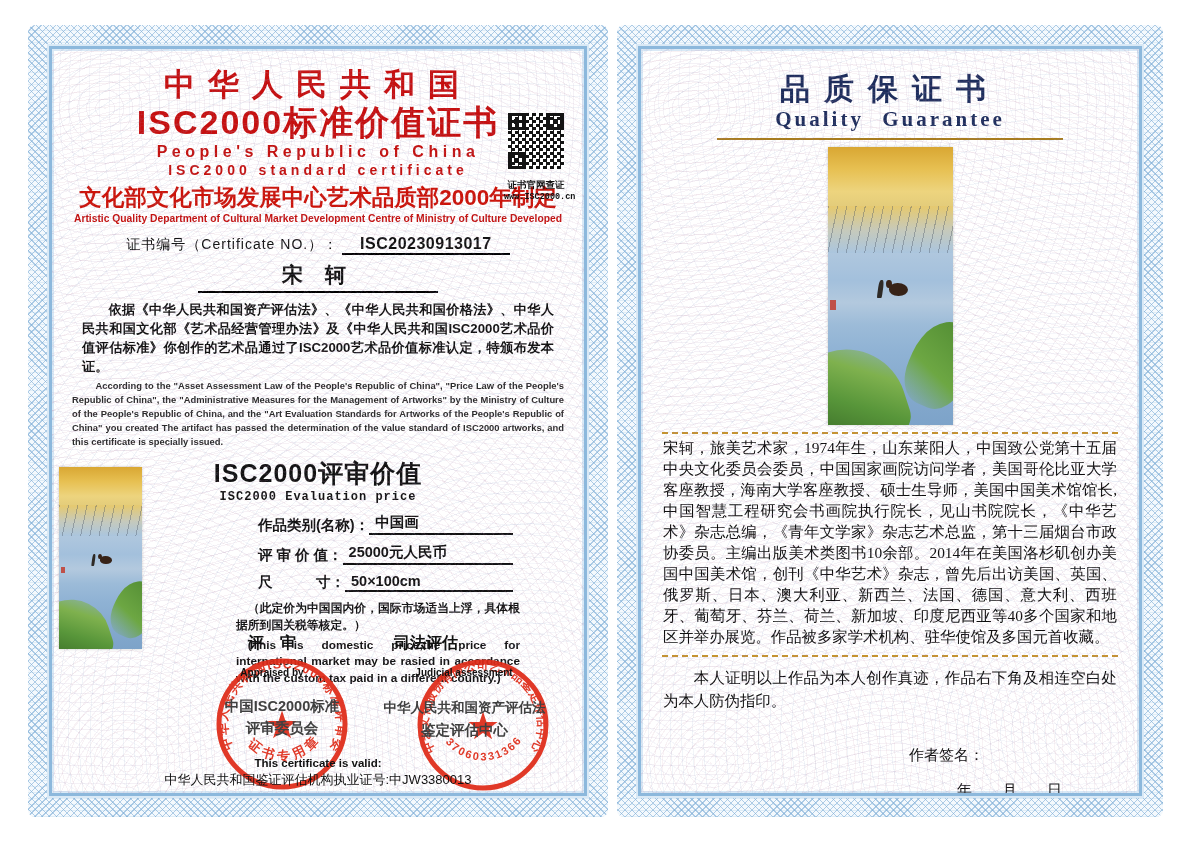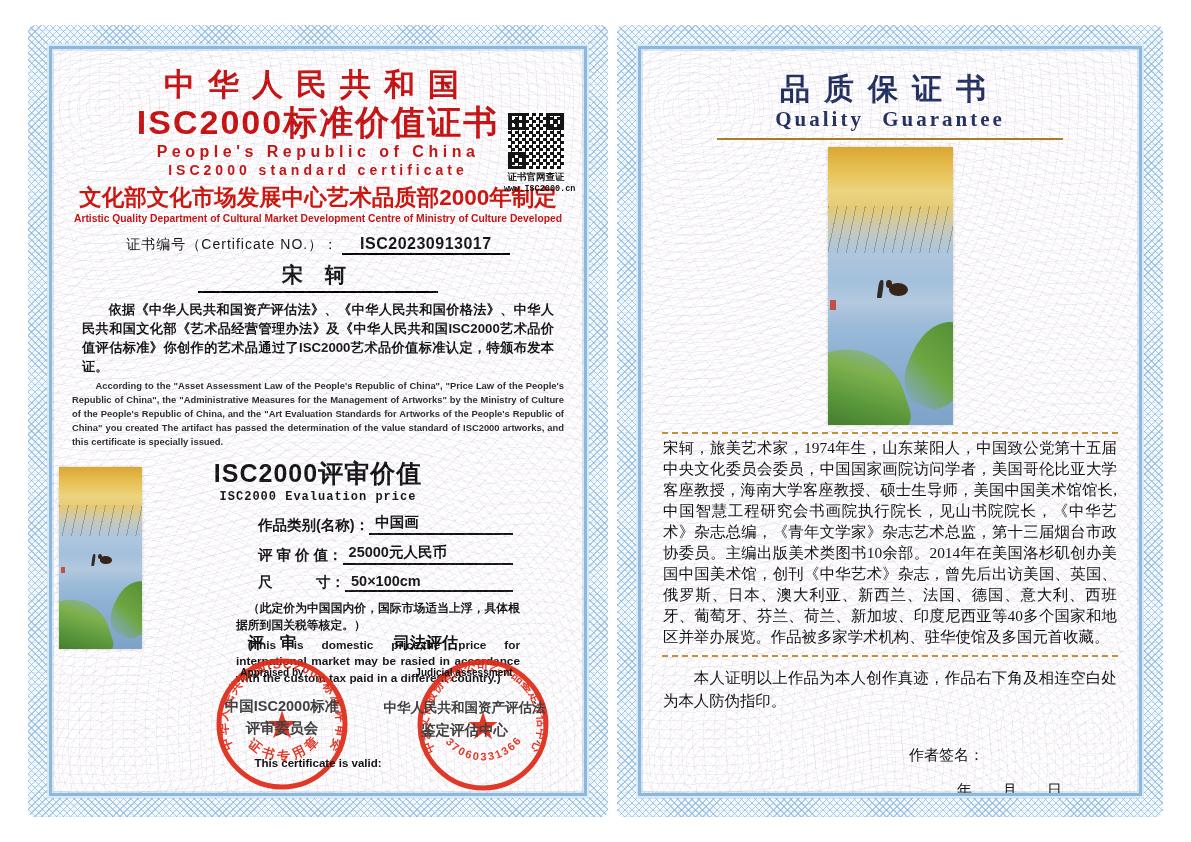--- a/index.html
+++ b/index.html
@@ -34,21 +34,21 @@
   .l-en1{text-align:center;color:#c4100e;font-weight:bold;font-size:16px;letter-spacing:4.5px;line-height:1.25;}
   .l-en2{text-align:center;color:#c4100e;font-weight:bold;font-size:14px;letter-spacing:4px;line-height:1.25;}
   .l-sub{margin-top:5px;text-align:center;color:#cc1208;font-weight:bold;font-size:22.5px;line-height:1.25;}
   .l-sub-en{text-align:center;color:#c4100e;font-weight:bold;font-size:10.3px;line-height:1.3;}
 
   .qr-block{position:absolute;right:16px;top:64px;width:64px;text-align:center;z-index:2;}
   .qr{position:relative;width:56px;height:56px;margin:0 auto;
       background:repeating-conic-gradient(#141414 0 25%,#fff 0 50%) 0 0/7px 7px;}
   .finder{position:absolute;width:17px;height:17px;border:3px solid #141414;padding:3px;background-color:#141414;background-clip:content-box;}
   .f1{left:0;top:0}.f2{right:0;top:0}.f3{left:0;bottom:0}
-  .qr-c1{margin-top:2px;font-size:9.5px;font-weight:bold;}
+  .qr-c1{margin-top:10px;font-size:9.5px;font-weight:bold;}
   .qr-c2{font-size:8.5px;font-family:"Liberation Mono","DejaVu Sans Mono",monospace;font-weight:bold;text-align:center;}
 
   .certno-row{margin-top:9px;text-align:center;font-size:14px;}
   .certno-label{letter-spacing:1px;}
   .certno{font-weight:bold;font-size:16px;border-bottom:2px solid #000;padding:0 18px 1px;letter-spacing:.5px;}
   .artist{margin-top:7px;text-align:center;font-size:21px;font-weight:bold;letter-spacing:8px;}
   .artist-line{width:240px;margin:2px auto 0;border-bottom:2px solid #000;}
   .body-cn{margin:7px 14px 0;font-size:13.2px;font-weight:600;line-height:1.45;text-align:justify;text-indent:2em;}
   .body-en{margin:3px 4px 0;font-size:9.4px;font-weight:600;color:#2a2a2a;line-height:1.47;text-align:justify;text-indent:2.5em;}
   .eval-title{margin-top:9px;text-align:center;font-size:25px;font-weight:bold;letter-spacing:1px;}
@@ -205,20 +205,21 @@
         <textPath href="#arcB1" startOffset="0">中艺文化股份有限公司艺术品鉴定评估中心</textPath>
       </text>
       <text font-size="11" font-weight="bold" fill="#df2b18" letter-spacing="2">
         <textPath href="#arcB2" startOffset="4">3706033136660</textPath>
       </text>
     </svg>
     <div class="abs stamp-label sr1">中华人民共和国资产评估法</div>
     <div class="abs stamp-label sr2">鉴定评估中心</div>
 
     <div class="abs validity-en">This certificate is valid:</div>
+    <div class="abs license">中华人民共和国鉴证评估机构执业证号:中JW3380013</div>
   </div>
 </div>
 
 <div class="sheet" id="right-sheet">
   <div class="inner">
 
     <div class="r-title">品质保证书</div>
     <div class="r-title-en">Quality Guarantee</div>
     <div class="gold-line"></div>
 

